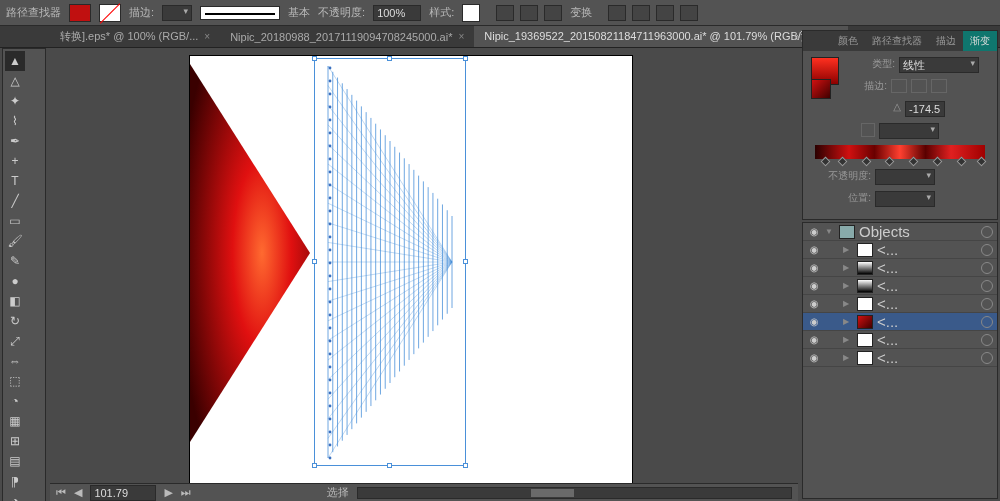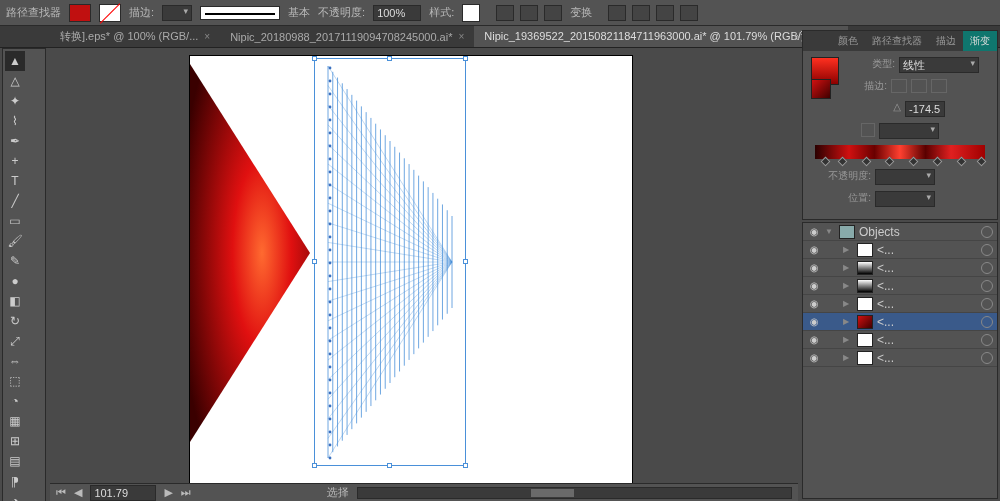--- a/index.html
+++ b/index.html
@@ -61,21 +61,21 @@
 
 
 .layerlist { max-height: 160px; overflow: hidden; }
 .lrow { display: flex; align-items: center; height: 18px; border-bottom: 1px solid #454545; padding: 0 4px; gap: 4px; cursor: pointer; }
 .lrow.sel { background: #3a5a8a; }
 .eye { width: 14px; text-align: center; color: #ccc; font-size: 10px; }
 .disc { color: #888; font-size: 8px; width: 10px; }
 .thumb { width: 16px; height: 14px; background: #fff; border: 1px solid #222; }
 .thumb.grad { background: linear-gradient(180deg,#fff,#000); }
 .thumb.red { background: linear-gradient(135deg,#d01010,#400000); }
-.lname { flex: 1; color: #ccc; font-size: 12px; }
+.lname { flex: 1; color: #ccc; font-size: 15px; }
 .target { width: 12px; height: 12px; border: 1px solid #888; border-radius: 50%; }
 
 
 .statusbar { position: absolute; left: 50px; bottom: 0; right: 202px; height: 18px; background: #535353; border-top: 1px solid #2a2a2a; display: flex; align-items: center; padding: 0 6px; gap: 8px; color: #bbb; }
 .hscroll { flex: 1; height: 12px; background: #3a3a3a; border: 1px solid #2a2a2a; position: relative; }
 .hscroll .thumb-s { position: absolute; left: 40%; width: 10%; top: 1px; bottom: 1px; background: #6a6a6a; }
 </style>
 </head>
 <body>
 

